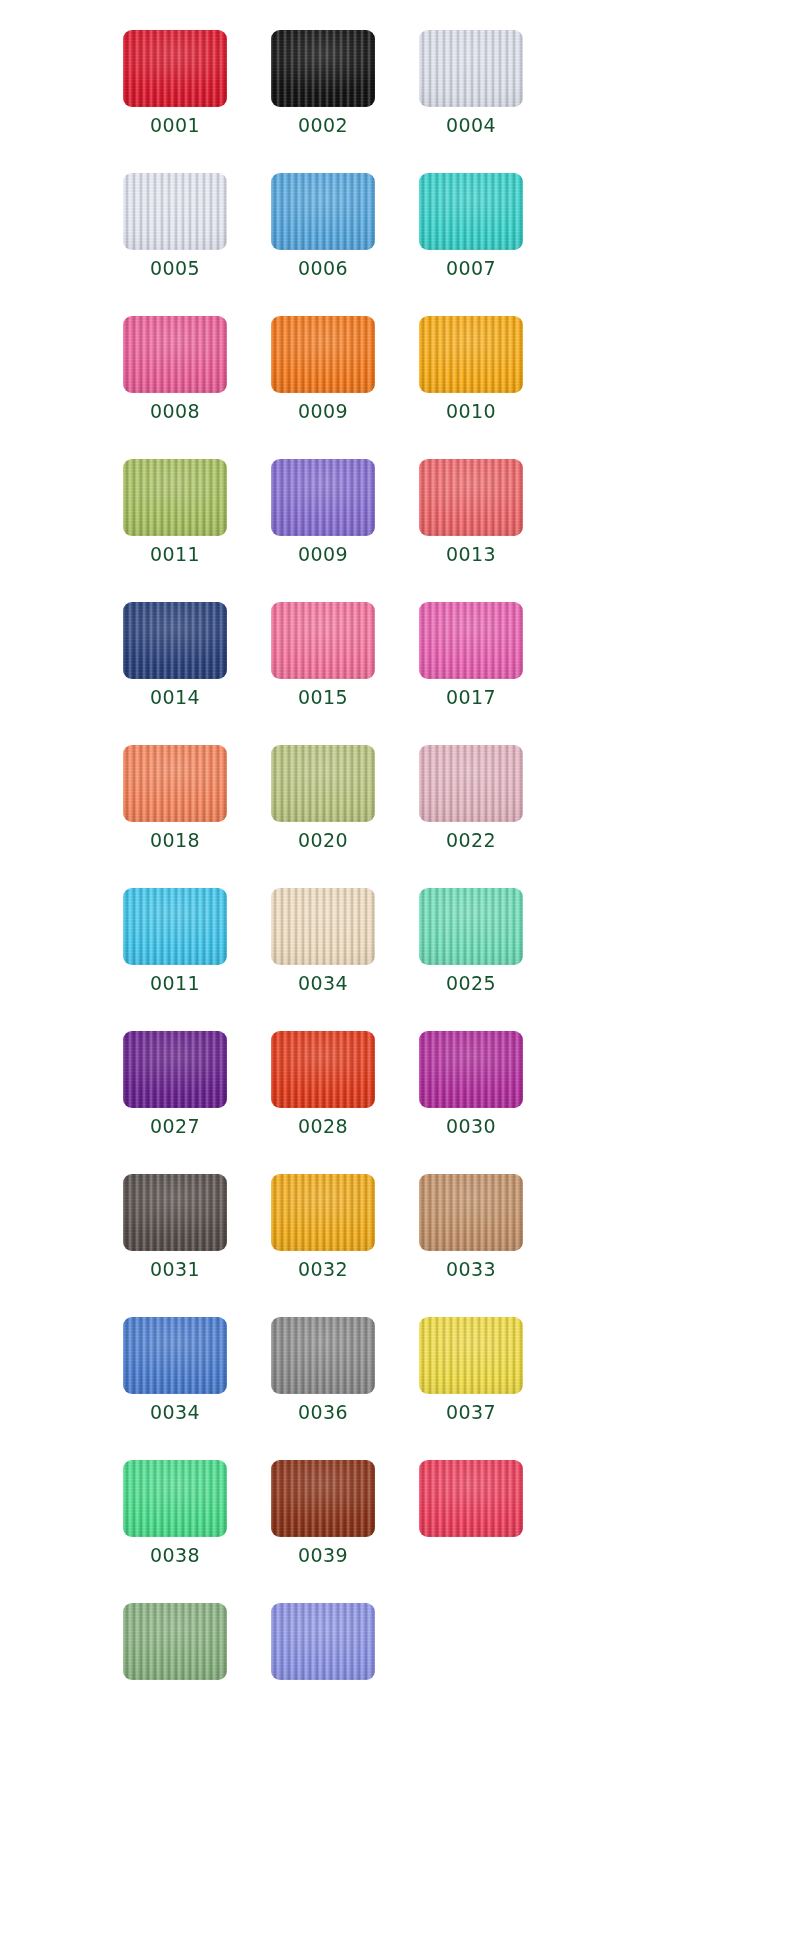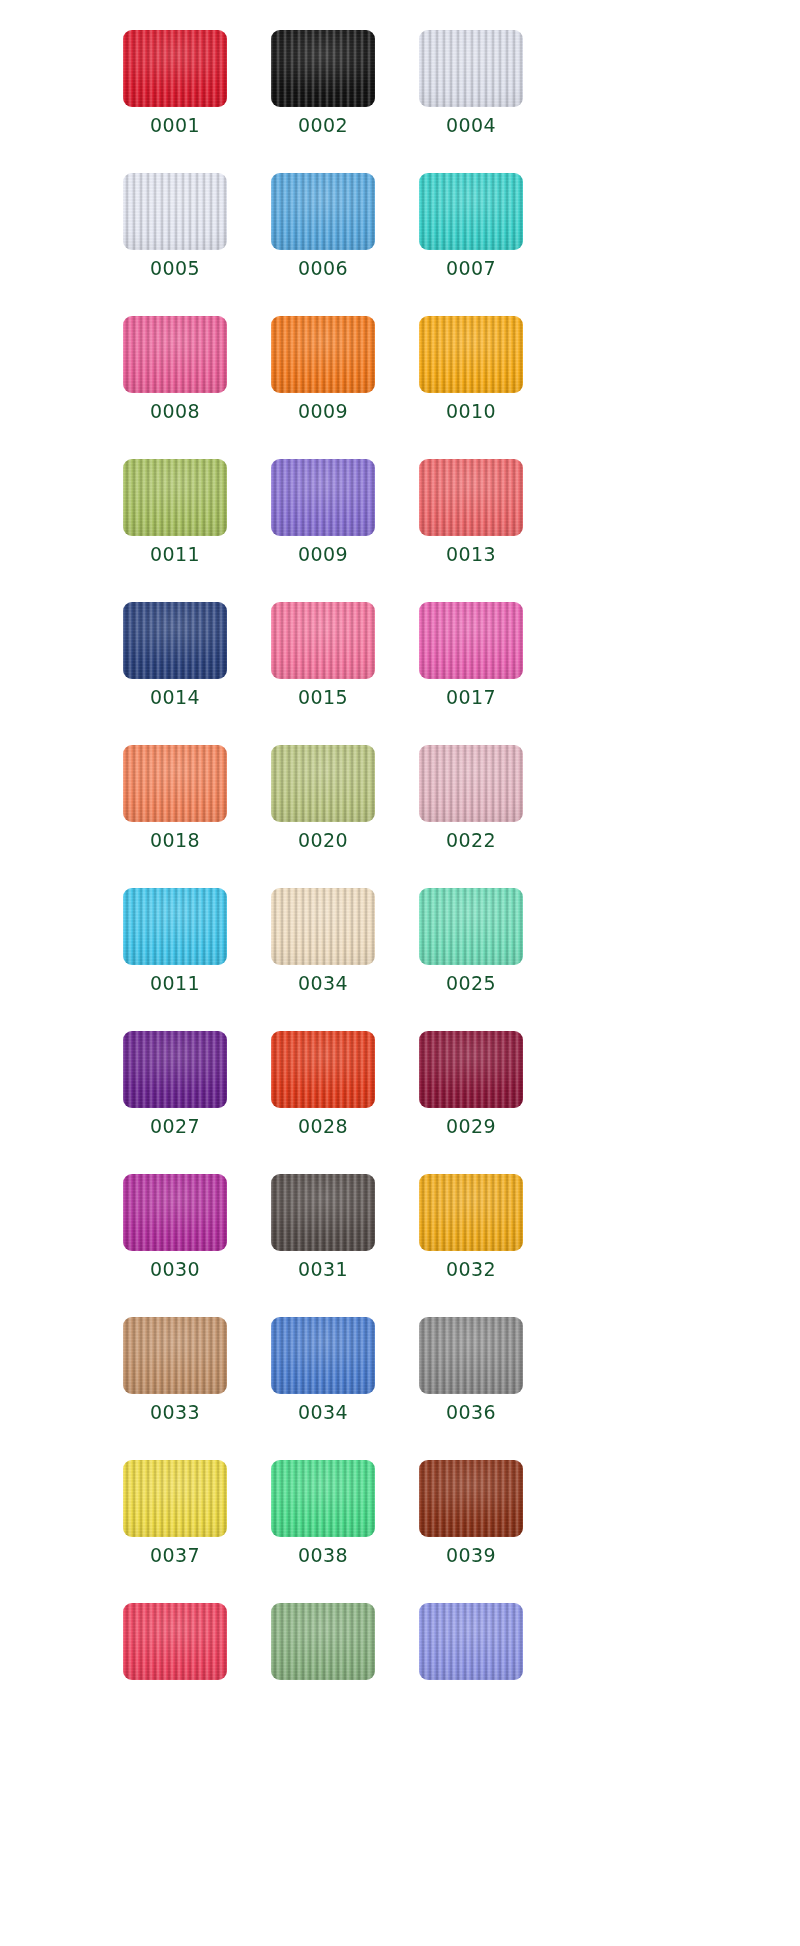--- a/index.html
+++ b/index.html
@@ -192,24 +192,20 @@
       </div>
       <div class="swatch-cell">
         <div class="swatch-chip" style="background-color: rgb(106, 33, 145);"></div>
         <div class="swatch-label">0027</div>
       </div>
       <div class="swatch-cell">
         <div class="swatch-chip" style="background-color: rgb(231, 58, 25);"></div>
         <div class="swatch-label">0028</div>
       </div>
       <div class="swatch-cell">
-        <div class="swatch-chip" style="background-color: rgb(142, 21, 57);"></div>
-        <div class="swatch-label">0029</div>
-      </div>
-      <div class="swatch-cell">
         <div class="swatch-chip" style="background-color: rgb(181, 45, 160);"></div>
         <div class="swatch-label">0030</div>
       </div>
       <div class="swatch-cell">
         <div class="swatch-chip" style="background-color: rgb(87, 79, 76);"></div>
         <div class="swatch-label">0031</div>
       </div>
       <div class="swatch-cell">
         <div class="swatch-chip" style="background-color: rgb(244, 173, 23);"></div>
         <div class="swatch-label">0032</div>

